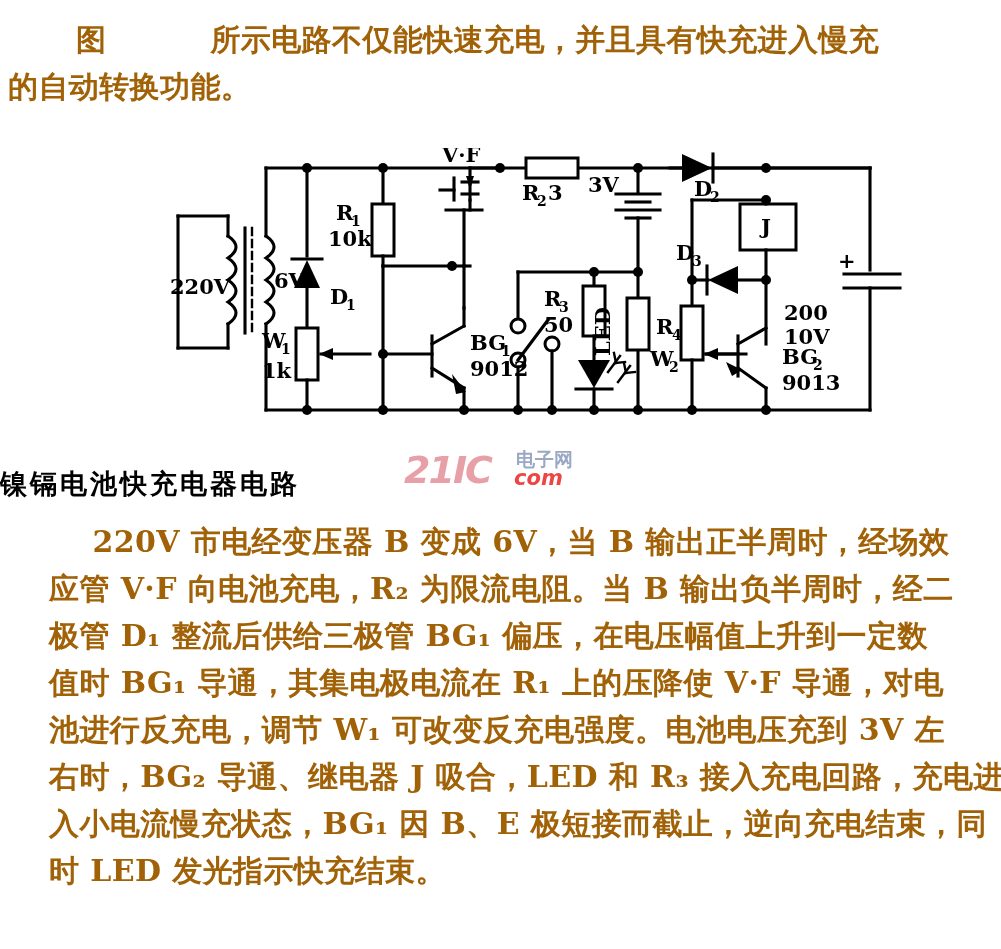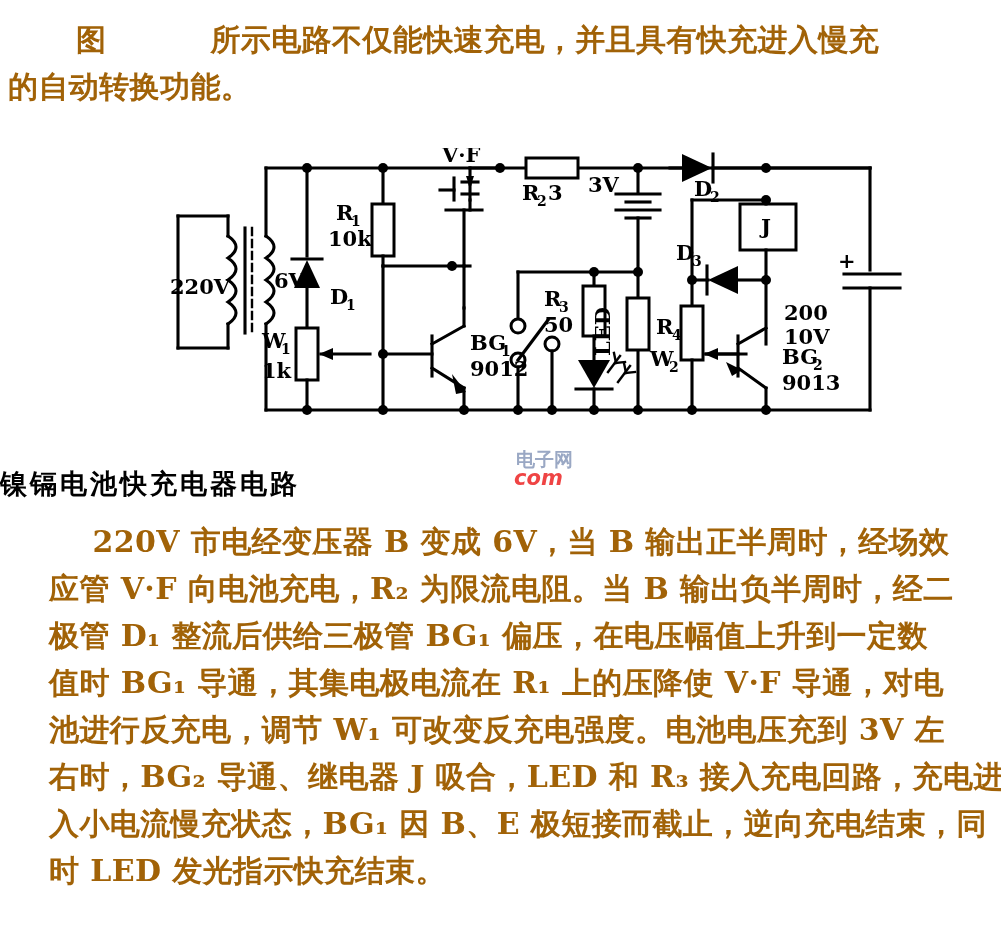--- a/index.html
+++ b/index.html
@@ -372,20 +372,21 @@
   <text class="lbl" x="612" y="242">9013</text>
 
   <text class="lbl" x="614" y="172">200</text>
   <text class="lbl" x="614" y="196">10V</text>
   <text class="lbl" x="668" y="120">+</text>
 
 </svg>
 </div>
 
 <div id="watermark">
+  <span class="wm-21ic">21IC</span>
   <span class="wm-cn">电子网</span>
   <span class="wm-com">com</span>
 </div>
 
 <div id="figure-caption">镍镉电池快充电器电路</div>
 
 <div class="para" id="body-para">    220V 市电经变压器 B 变成 6V，当 B 输出正半周时，经场效
 应管 V·F 向电池充电，R₂ 为限流电阻。当 B 输出负半周时，经二
 极管 D₁ 整流后供给三极管 BG₁ 偏压，在电压幅值上升到一定数
 值时 BG₁ 导通，其集电极电流在 R₁ 上的压降使 V·F 导通，对电

